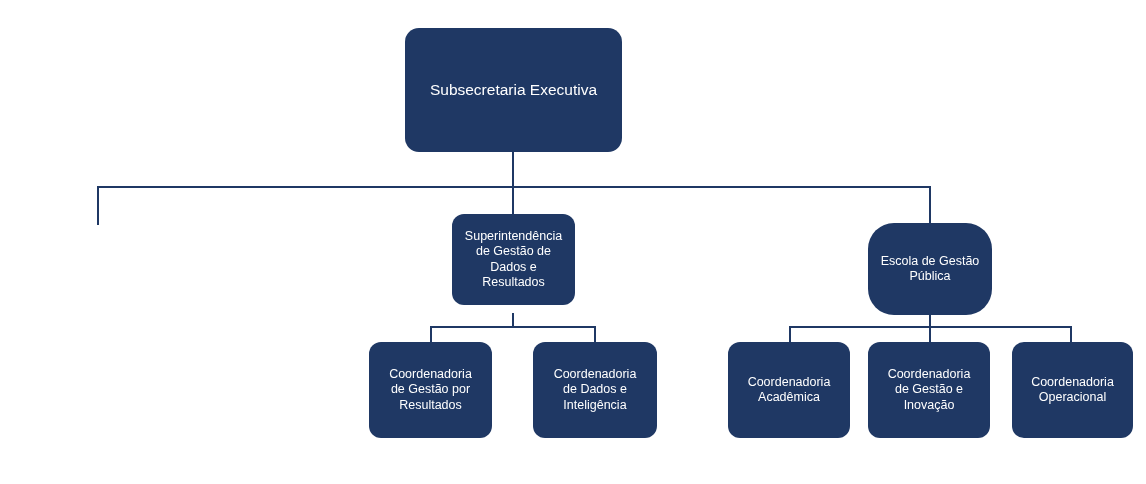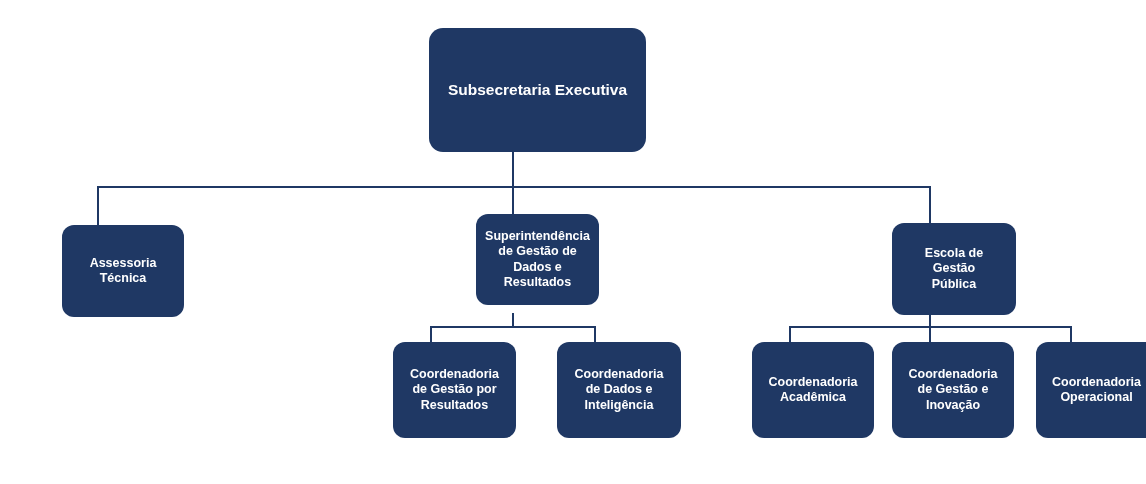--- a/index.html
+++ b/index.html
@@ -24,34 +24,33 @@
   }
   .org-box {
     position: absolute;
     background: var(--box-fill);
     color: var(--box-text);
     border-radius: 12px;
     display: flex;
     align-items: center;
     justify-content: center;
     text-align: center;
-    font-weight: bold;
+    font-weight: normal;
     white-space: pre-line;
     line-height: 1.22;
     padding: 12px;
-    margin-left: 24px;
   }
   .root-box {
     left: 405px; top: 28px; width: 217px; height: 124px;
     font-size: 15.5px;
     border-radius: 14px;
   }
   .box-assessoria       { left: 38px;   top: 225px; width: 122px; height: 92px; font-size: 12.5px; }
   .box-superintendencia { left: 452px;  top: 214px; width: 123px; height: 91px; font-size: 12.5px; }
-  .box-escola           { left: 868px;  top: 223px; width: 124px; height: 92px; font-size: 12.5px; }
+  .box-escola           { left: 868px;  top: 223px; width: 124px; height: 92px; font-size: 12.5px; border-radius: 26px; }
   .box-coord-resultados { left: 369px;  top: 342px; width: 123px; height: 96px; font-size: 12.5px; }
   .box-coord-dados      { left: 533px;  top: 342px; width: 124px; height: 96px; font-size: 12.5px; }
   .box-coord-academica  { left: 728px;  top: 342px; width: 122px; height: 96px; font-size: 12.5px; }
   .box-coord-inovacao   { left: 868px;  top: 342px; width: 122px; height: 96px; font-size: 12.5px; }
   .box-coord-operacional{ left: 1012px; top: 342px; width: 121px; height: 96px; font-size: 12.5px; }
 
   .connector { position: absolute; background: var(--connector); }
   .cv { width: 2px; }
   .ch { height: 2px; }
 
@@ -91,24 +90,20 @@
   <div class="connector cv c-esc-stub"></div>
   <div class="connector ch c-esc-hline"></div>
   <div class="connector cv c-esc-child1"></div>
   <div class="connector cv c-esc-child2"></div>
   <div class="connector cv c-esc-child3"></div>
 
   <div class="org-box root-box">
     <span>Subsecretaria Executiva</span>
   </div>
 
-  <div class="org-box box-assessoria">
-    <span>Assessoria
-Técnica</span>
-  </div>
   <div class="org-box box-superintendencia">
     <span>Superintendência
 de Gestão de
 Dados e
 Resultados</span>
   </div>
   <div class="org-box box-escola">
     <span>Escola de Gestão
 Pública</span>
   </div>

